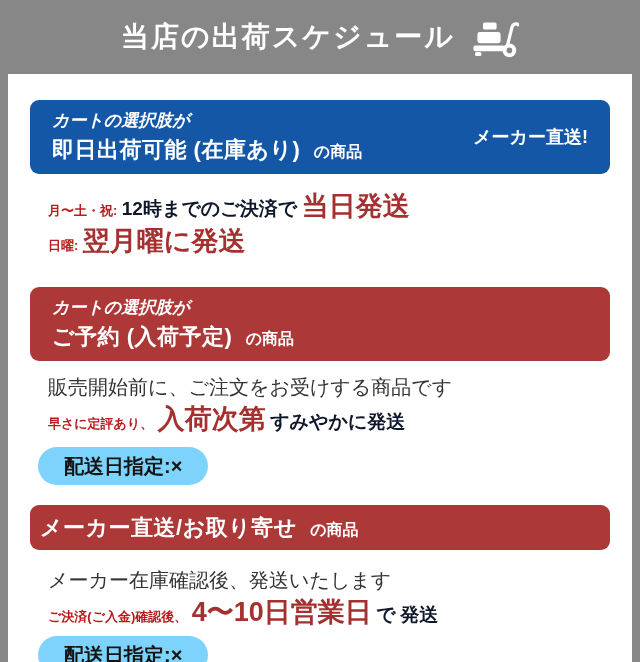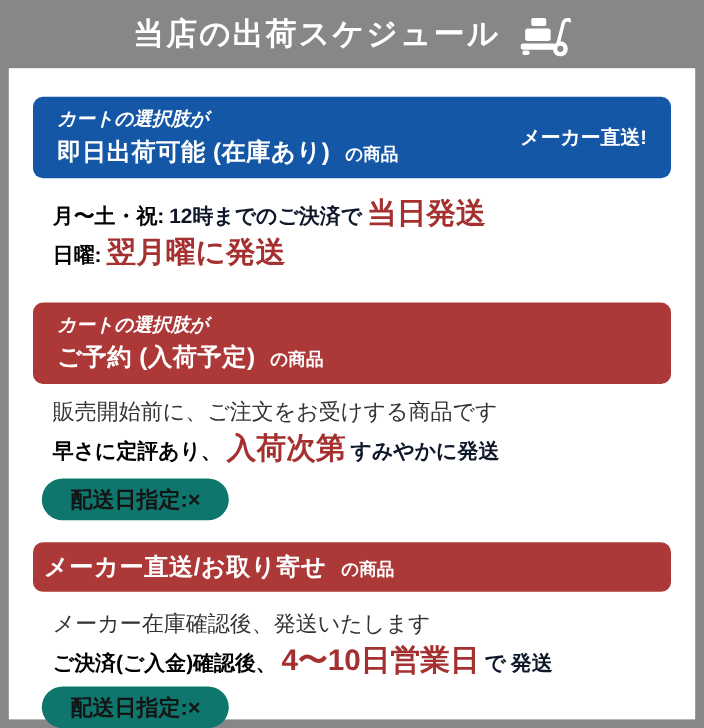--- a/index.html
+++ b/index.html
@@ -1,21 +1,21 @@
 <!DOCTYPE html>
 <html><head>
 <meta charset="utf-8">
 <style>
   html,body{margin:0;padding:0;}
   .screen{
     width:640px;height:662px;position:relative;background:#878787;
     font-family:"Liberation Sans",sans-serif;overflow:hidden;
   }
   
-  .header{height:62px;display:flex;align-items:center;justify-content:center;gap:16px;}
+  .header{height:74px;display:flex;align-items:center;justify-content:center;gap:16px;}
   .header-title{color:#ffffff;font-size:28px;font-weight:700;letter-spacing:2px;}
   .trolley{margin-top:6px;}
   
   .panel{
     margin:0 8px;height:592px;background:#ffffff;box-sizing:border-box;
     padding:26px 22px 0 22px;
   }
   
   .banner{
     border-radius:9px;color:#ffffff;display:flex;align-items:center;
@@ -32,28 +32,28 @@
   .mb-b1{margin-bottom:17px;}
   .mb-i1{margin-bottom:26px;}
   .mb-b2{margin-bottom:11px;}
   .mb-i2{margin-bottom:8px;}
   .mb-p1{margin-bottom:20px;}
   .mb-b3{margin-bottom:15px;padding-left:10px;}
   .mb-i3{margin-bottom:4px;}
   
   .info{margin-left:18px;}
   .line{line-height:30px;white-space:nowrap;}
-  .line .label{font-weight:700;color:#000000;font-size:19px;}
+  .line .label{font-weight:700;color:#b91c1c;font-size:13px;}
   .line .plain{color:#333333;font-size:20px;}
   .line .red{color:#0f172a;font-weight:700;font-size:19px;}
   .line .red-big{color:#a53030;font-weight:700;font-size:27px;line-height:30px;}
   
   .pill{
     display:inline-flex;align-items:center;height:38px;padding:0 26px;
-    background:#0f766e;border-radius:19px;font-size:20px;font-weight:700;
+    background:#7dd3fc;border-radius:19px;font-size:20px;font-weight:700;
     color:#141414;margin-left:8px;
   }
 </style>
 </head>
 <body>
 
 <div class="screen">
 
   <div class="header">
     <span class="header-title">当店の出荷スケジュール</span>

